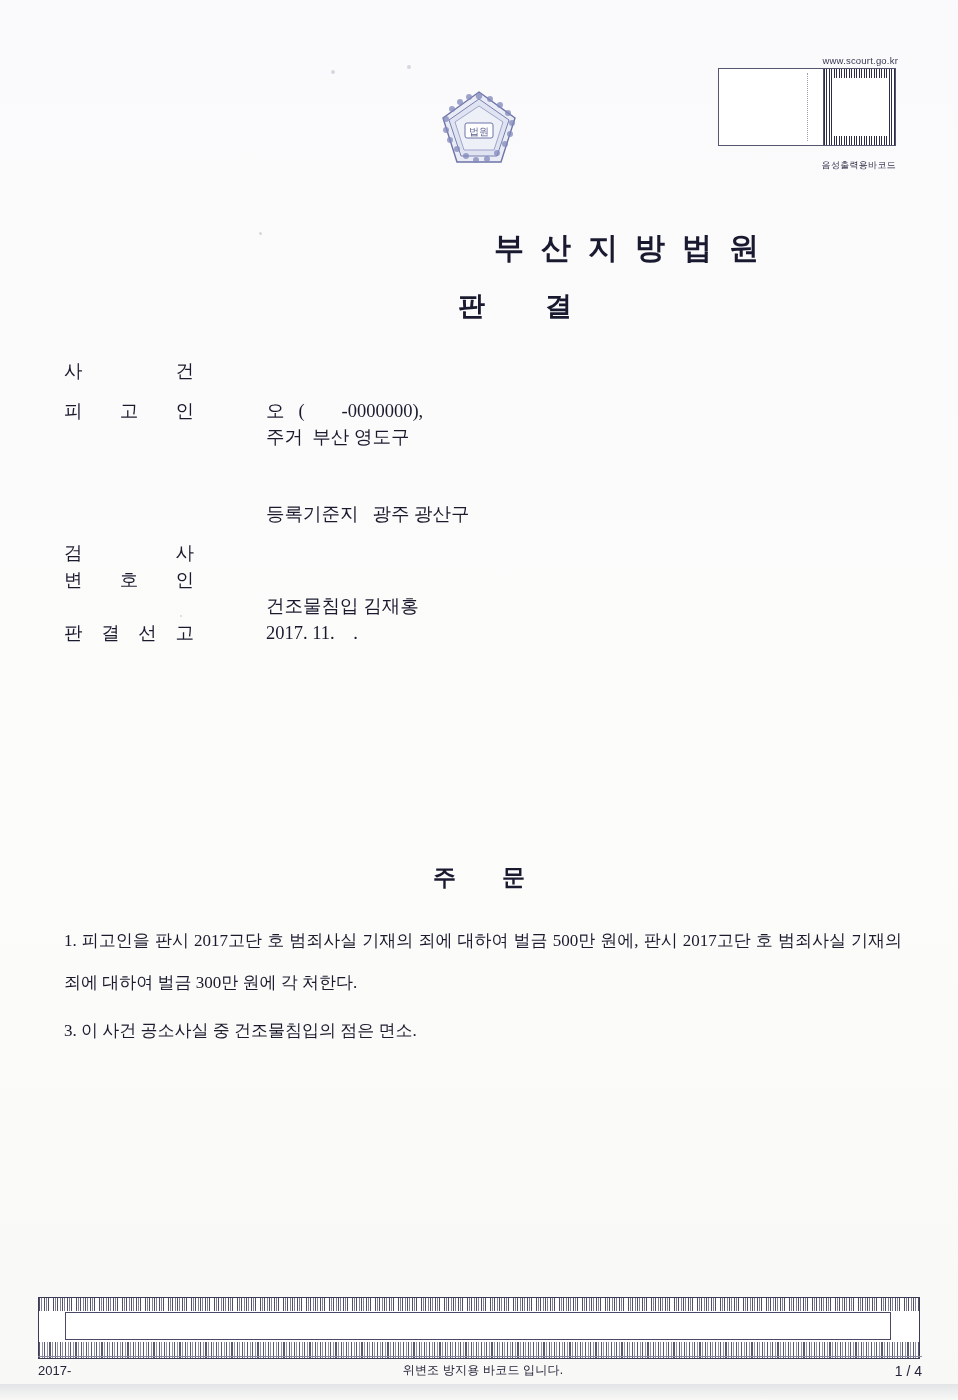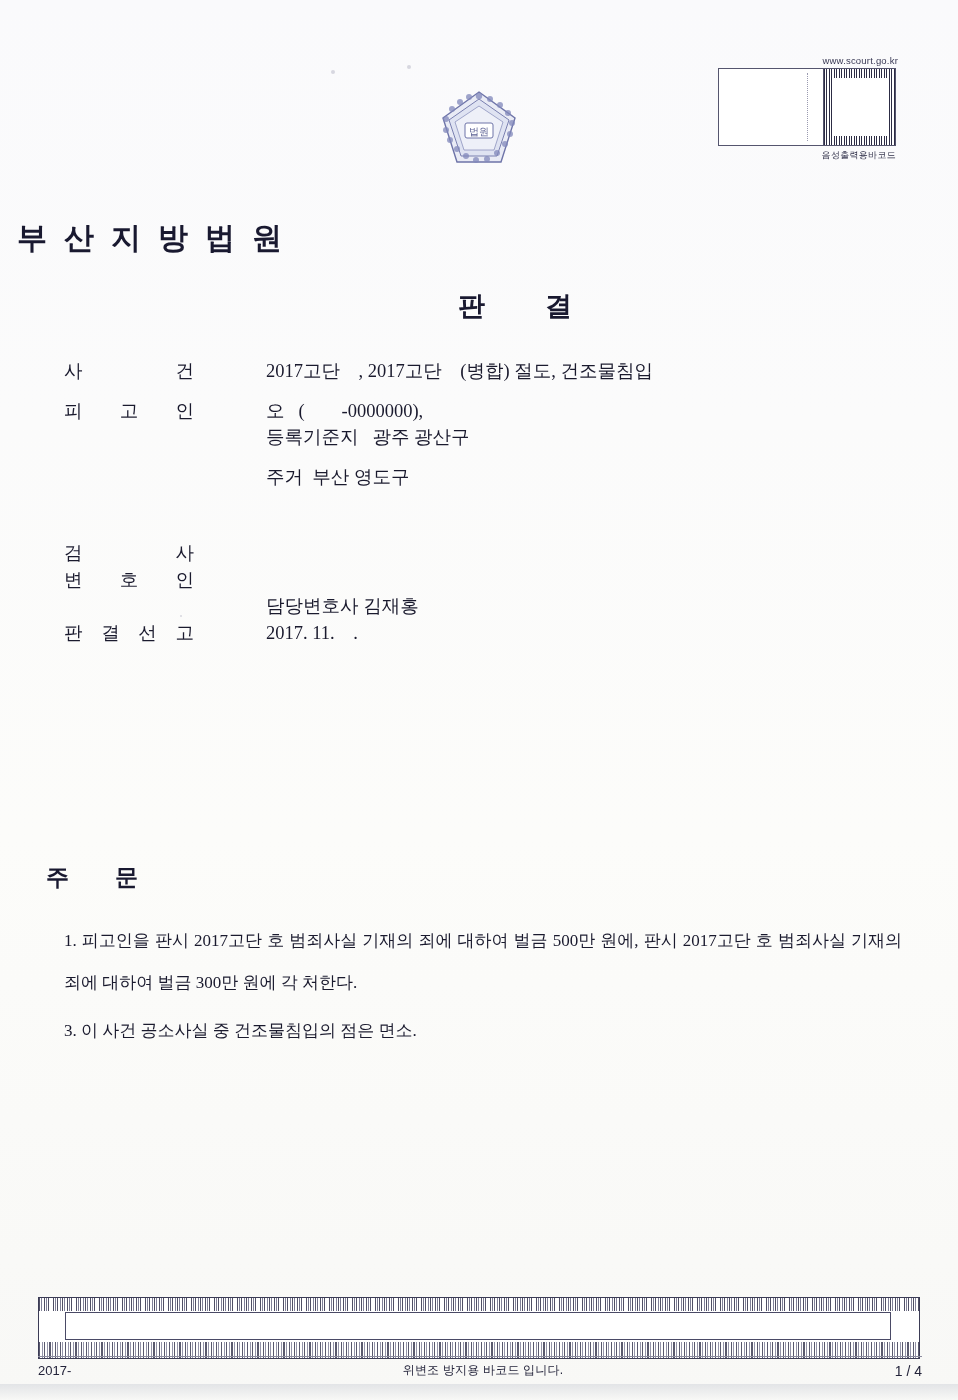--- a/index.html
+++ b/index.html
@@ -81,21 +81,21 @@
     left: 8px;
     right: 8px;
     bottom: 9px;
     background: #ffffff;
   }
   .barcode-caption {
     font-family: "Liberation Sans", sans-serif;
     font-size: 9px;
     color: #2f2f48;
     text-align: right;
-    margin-top: 3px;
+    margin-top: 13px;
     padding-right: 4px;
     letter-spacing: 0.3px;
   }
 
   
   .emblem {
     position: absolute;
     top: 88px;
     left: 438px;
     width: 82px;
@@ -107,24 +107,24 @@
   .speck {
     position: absolute;
     background: #b9b9c8;
     border-radius: 50%;
     opacity: .55;
   }
 
   
   .court-title {
     position: absolute;
-    top: 218px;
+    top: 228px;
     left: 0;
     width: 776px;
-    text-align: left;
+    text-align: right;
     font-size: 30px;
     letter-spacing: 17px;
     text-indent: 17px;
     font-weight: 600;
     color: #191930;
   }
   .doc-type {
     position: absolute;
     top: 288px;
     left: 0;
@@ -171,20 +171,21 @@
   }
 
   .cap-row.tight { margin-bottom: 8px; }
   .cap-row.gap-xl { margin-bottom: 58px; }
 
   
   .section-title {
     position: absolute;
     left: 0;
     width: 958px;
+    text-align: center;
     font-size: 23px;
     letter-spacing: 46px;
     text-indent: 46px;
     font-weight: 600;
     color: #191930;
   }
   #order-title { top: 862px; }
   #reason-title { top: 1222px; }
 
   .order-list {
@@ -330,61 +331,60 @@
   <div class="court-title">부산지방법원</div>
   <div class="doc-type">판결</div>
 
   <div class="caption">
 
     <div class="cap-row">
       <div class="cap-label">
           <span>사</span>
           <span>건</span>
         </div>
-      <div class="cap-value">2017고단    , 2017고단    (병합) 절도, 건조물침입</div>
     </div>
 
     <div class="cap-row tight">
       <div class="cap-label">
           <span>피</span>
           <span>고</span>
           <span>인</span>
         </div>
       <div class="cap-value">오   (        -0000000),</div>
     </div>
 
+    <div class="cap-row gap-xl">
+      <div class="cap-label"></div>
+      <div class="cap-value">주거  부산 영도구</div>
+    </div>
+
     <div class="cap-row">
       <div class="cap-label"></div>
       <div class="cap-value">등록기준지   광주 광산구</div>
-    </div>
-
-    <div class="cap-row gap-xl">
-      <div class="cap-label"></div>
-      <div class="cap-value">주거  부산 영도구</div>
     </div>
 
     <div class="cap-row tight">
       <div class="cap-label">
           <span>검</span>
           <span>사</span>
         </div>
     </div>
 
     <div class="cap-row tight">
       <div class="cap-label">
           <span>변</span>
           <span>호</span>
           <span>인</span>
         </div>
       <div class="cap-value"></div>
     </div>
 
     <div class="cap-row tight">
       <div class="cap-label"></div>
-      <div class="cap-value">담당변호사 김재홍</div>
+      <div class="cap-value">건조물침입 김재홍</div>
     </div>
 
     <div class="cap-row">
       <div class="cap-label">
           <span>판</span>
           <span>결</span>
           <span>선</span>
           <span>고</span>
         </div>
       <div class="cap-value">2017. 11.    .</div>

